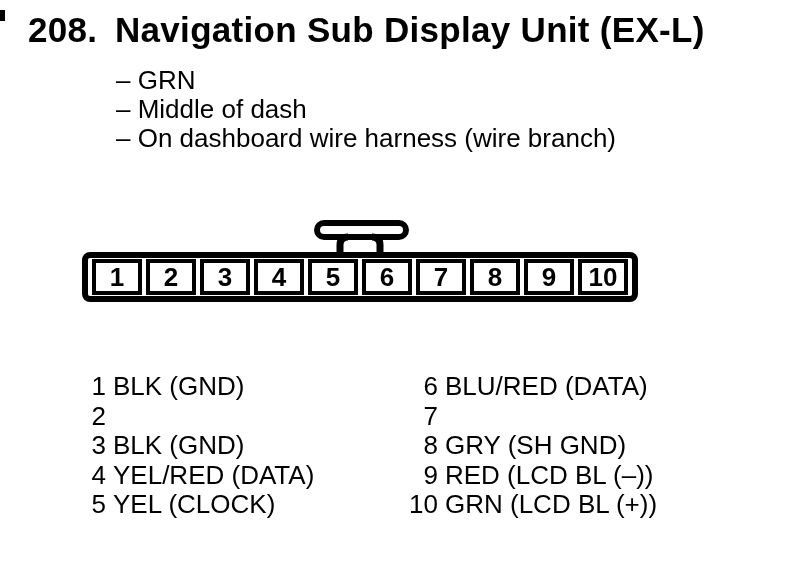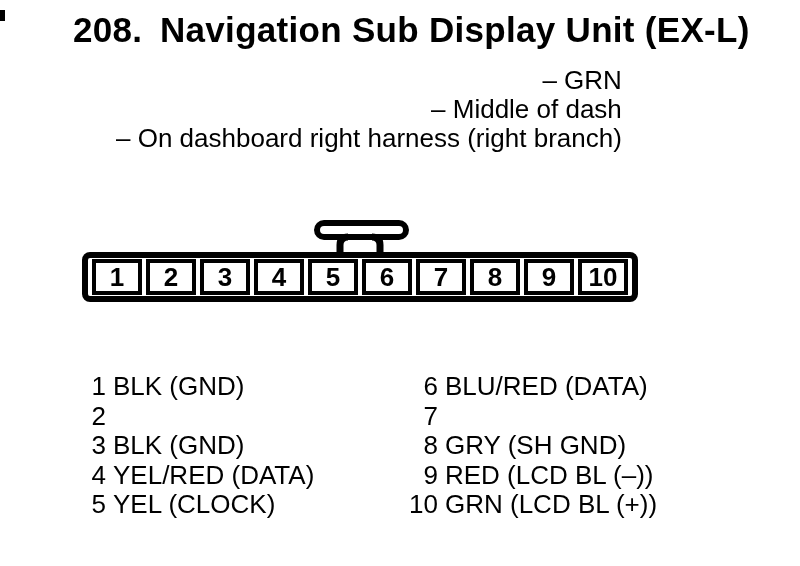--- a/index.html
+++ b/index.html
@@ -7,27 +7,27 @@
     width:800px;height:566px;
     background:#ffffff;color:#000000;
     font-family:"Liberation Sans",sans-serif;
     position:relative;overflow:hidden;
   }
   
   .title-row{
     position:absolute;left:28px;top:10px;
     display:flex;align-items:flex-start;
     font-weight:bold;font-size:35px;line-height:40px;
-    white-space:nowrap;letter-spacing:0.3px;margin-left:45px;
+    white-space:nowrap;letter-spacing:0.3px;
   }
   .title-num{width:87px;flex:0 0 auto;}
   
   .details{
     position:absolute;left:116px;top:66px;
-    font-size:26px;line-height:29px;white-space:nowrap;text-align:right;
+    font-size:26px;line-height:29px;white-space:nowrap;
   }
   
   .latch-svg{position:absolute;left:308px;top:216px;}
   .connector-box{
     position:absolute;left:82px;top:252px;
     width:556px;height:50px;box-sizing:border-box;
     border:6px solid #000;border-radius:8px;background:#fff;
     display:flex;align-items:center;justify-content:space-evenly;
   }
   .pin-cell{
@@ -56,21 +56,21 @@
 <div class="artifact"></div>
 
 <div class="title-row">
   <span class="title-num">208.</span>
   <span class="title-text">Navigation Sub Display Unit (EX-L)</span>
 </div>
 
 <div class="details">
   <div class="detail-line">– GRN</div>
   <div class="detail-line">– Middle of dash</div>
-  <div class="detail-line">– On dashboard right harness (right branch)</div>
+  <div class="detail-line">– On dashboard wire harness (wire branch)</div>
 </div>
 
 <svg class="latch-svg" width="104" height="40" viewBox="0 0 104 40" aria-hidden="true">
   <rect x="9" y="7" width="89" height="14" rx="7" fill="#ffffff" stroke="#000000" stroke-width="6"></rect>
   <path d="M 40 21 Q 32 21 32 29 L 32 40" fill="none" stroke="#000000" stroke-width="7"></path>
   <path d="M 64 21 Q 72 21 72 29 L 72 40" fill="none" stroke="#000000" stroke-width="7"></path>
 </svg>
 
 <div class="connector-box">
   <div class="pin-cell">1</div>

